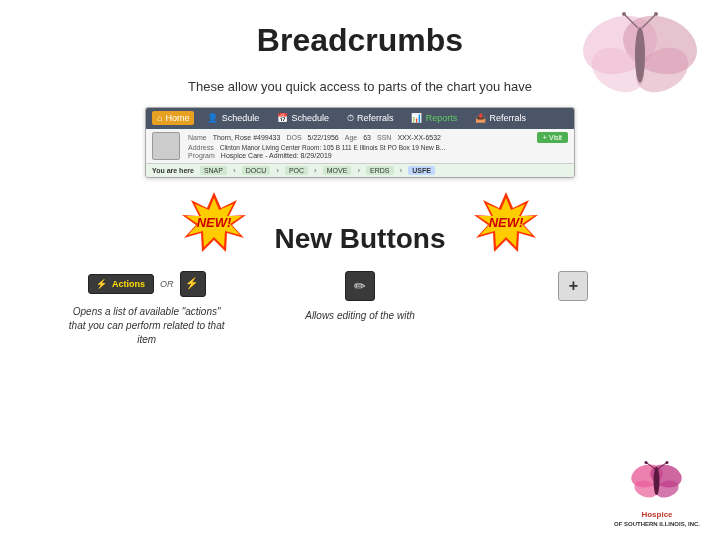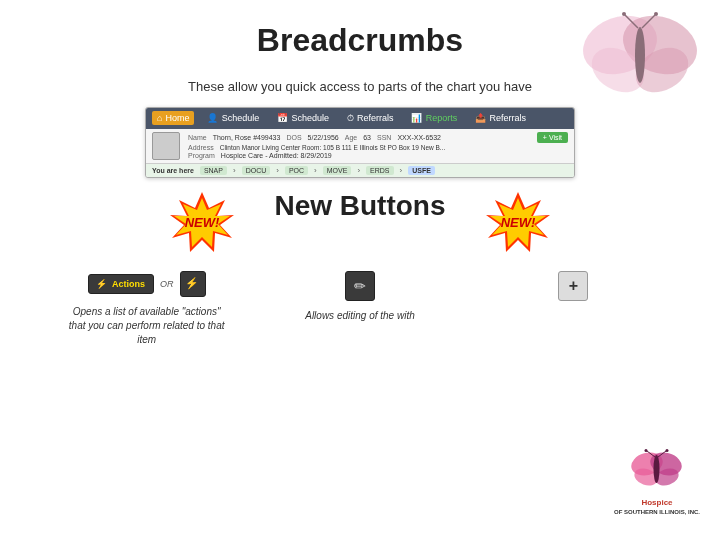--- a/index.html
+++ b/index.html
@@ -151,24 +151,24 @@
     }
 
     .arrow-sep {
       color: #666;
       font-size: 8px;
     }
 
     
     .new-buttons-section {
       display: flex;
-      align-items: flex-start;
+      align-items: flex-end;
       justify-content: center;
       margin-top: 12px;
-      gap: 32px;
+      gap: 20px;
     }
 
     .new-badge {
       width: 80px;
       height: 65px;
       position: relative;
       display: flex;
       align-items: center;
       justify-content: center;
     }
@@ -275,21 +275,21 @@
       font-size: 10px;
       color: #333;
       text-align: center;
       line-height: 1.4;
       font-style: italic;
     }
 
     
     .hospice-logo {
       position: absolute;
-      bottom: 24px;
+      bottom: 12px;
       right: 20px;
       text-align: center;
     }
 
     .hospice-logo-text {
       font-size: 8px;
       color: #c0392b;
       font-weight: bold;
       text-align: center;
     }

